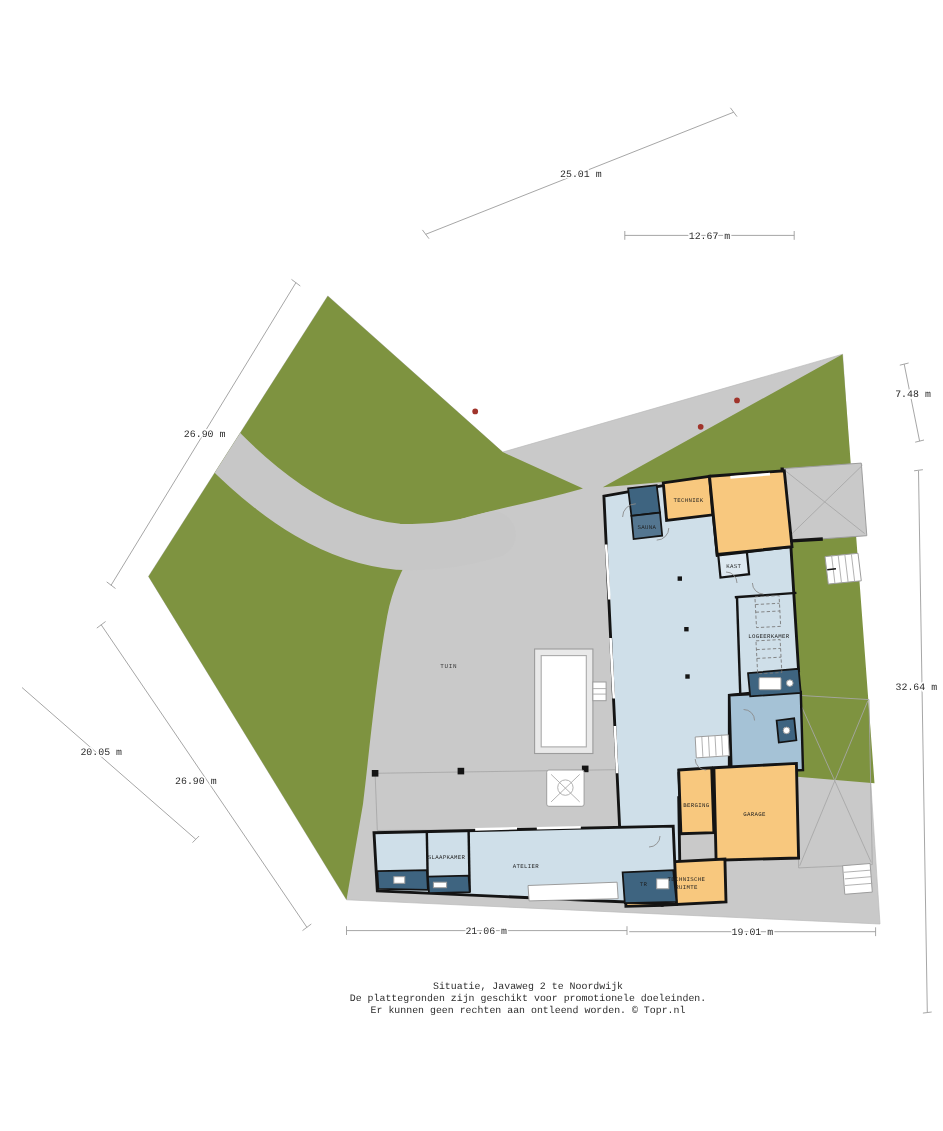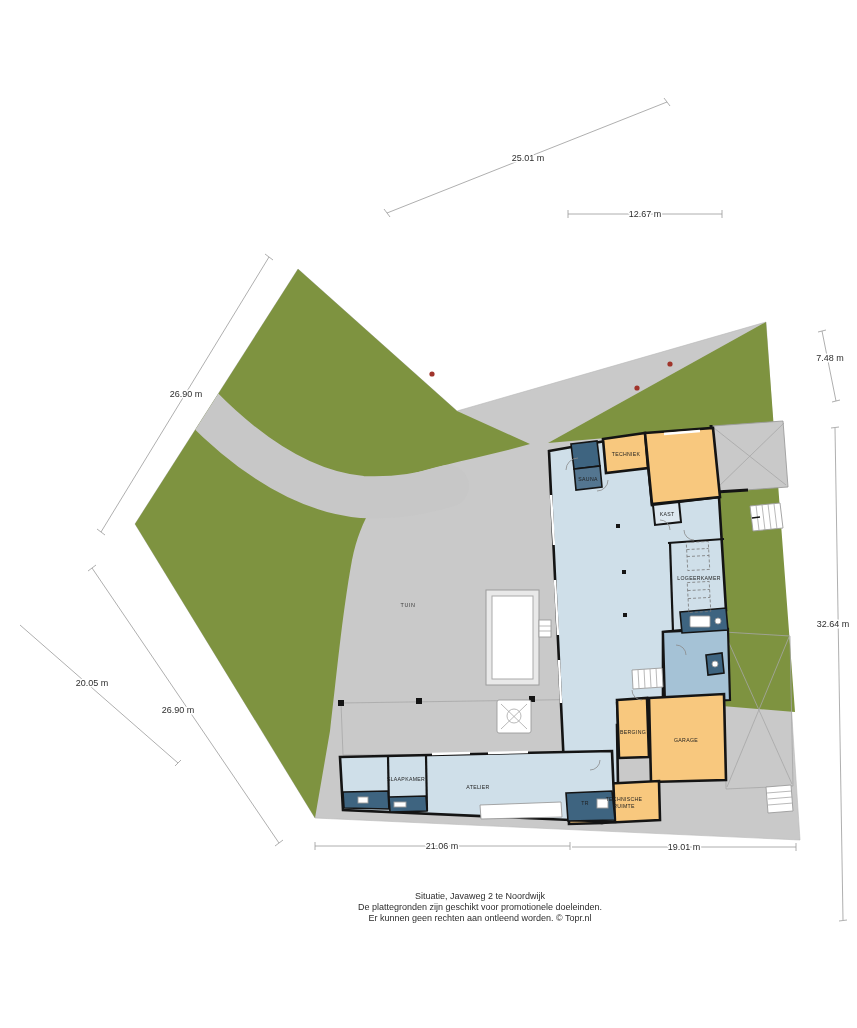--- a/index.html
+++ b/index.html
@@ -1,17 +1,17 @@
 <!DOCTYPE html>
 <html style="--c-green: #7e9340; --c-paving: #c9c9c9; --c-path: #c7c7c7; --c-room_light: #cfdfe9; --c-room_medium: #a5c2d6; --c-room_dark: #3e6480; --c-room_orange: #f8c87e; --c-wall: #141414; --c-marker: #a0342b; --c-dim: #9a9a9a;"><head>
 <meta charset="utf-8">
 <style>
   html,body{margin:0;padding:0;background:#ffffff;}
   .stage{position:relative;width:857px;height:1028px;background:#fff;overflow:hidden;
-         font-family:Liberation Sans, sans-serif;}
+         font-family:Liberation Mono, monospace;}
   svg{display:block;}
   
   .plot      {fill:var(--c-paving);stroke:#b9b9b9;stroke-width:.6;}
   .garden    {fill:var(--c-green);stroke:none;}
   .path      {fill:none;stroke:var(--c-path);stroke-width:42;stroke-linecap:round;}
   .room-l    {fill:var(--c-room_light);stroke:var(--c-wall);stroke-width:2.6;stroke-linejoin:miter;}
   .room-m    {fill:var(--c-room_medium);stroke:var(--c-wall);stroke-width:2.2;}
   .room-d    {fill:var(--c-room_dark);stroke:var(--c-wall);stroke-width:1.6;}
   .room-o    {fill:var(--c-room_orange);stroke:var(--c-wall);stroke-width:2.6;}
   .room-k    {fill:#dde8f0;stroke:var(--c-wall);stroke-width:2;}

